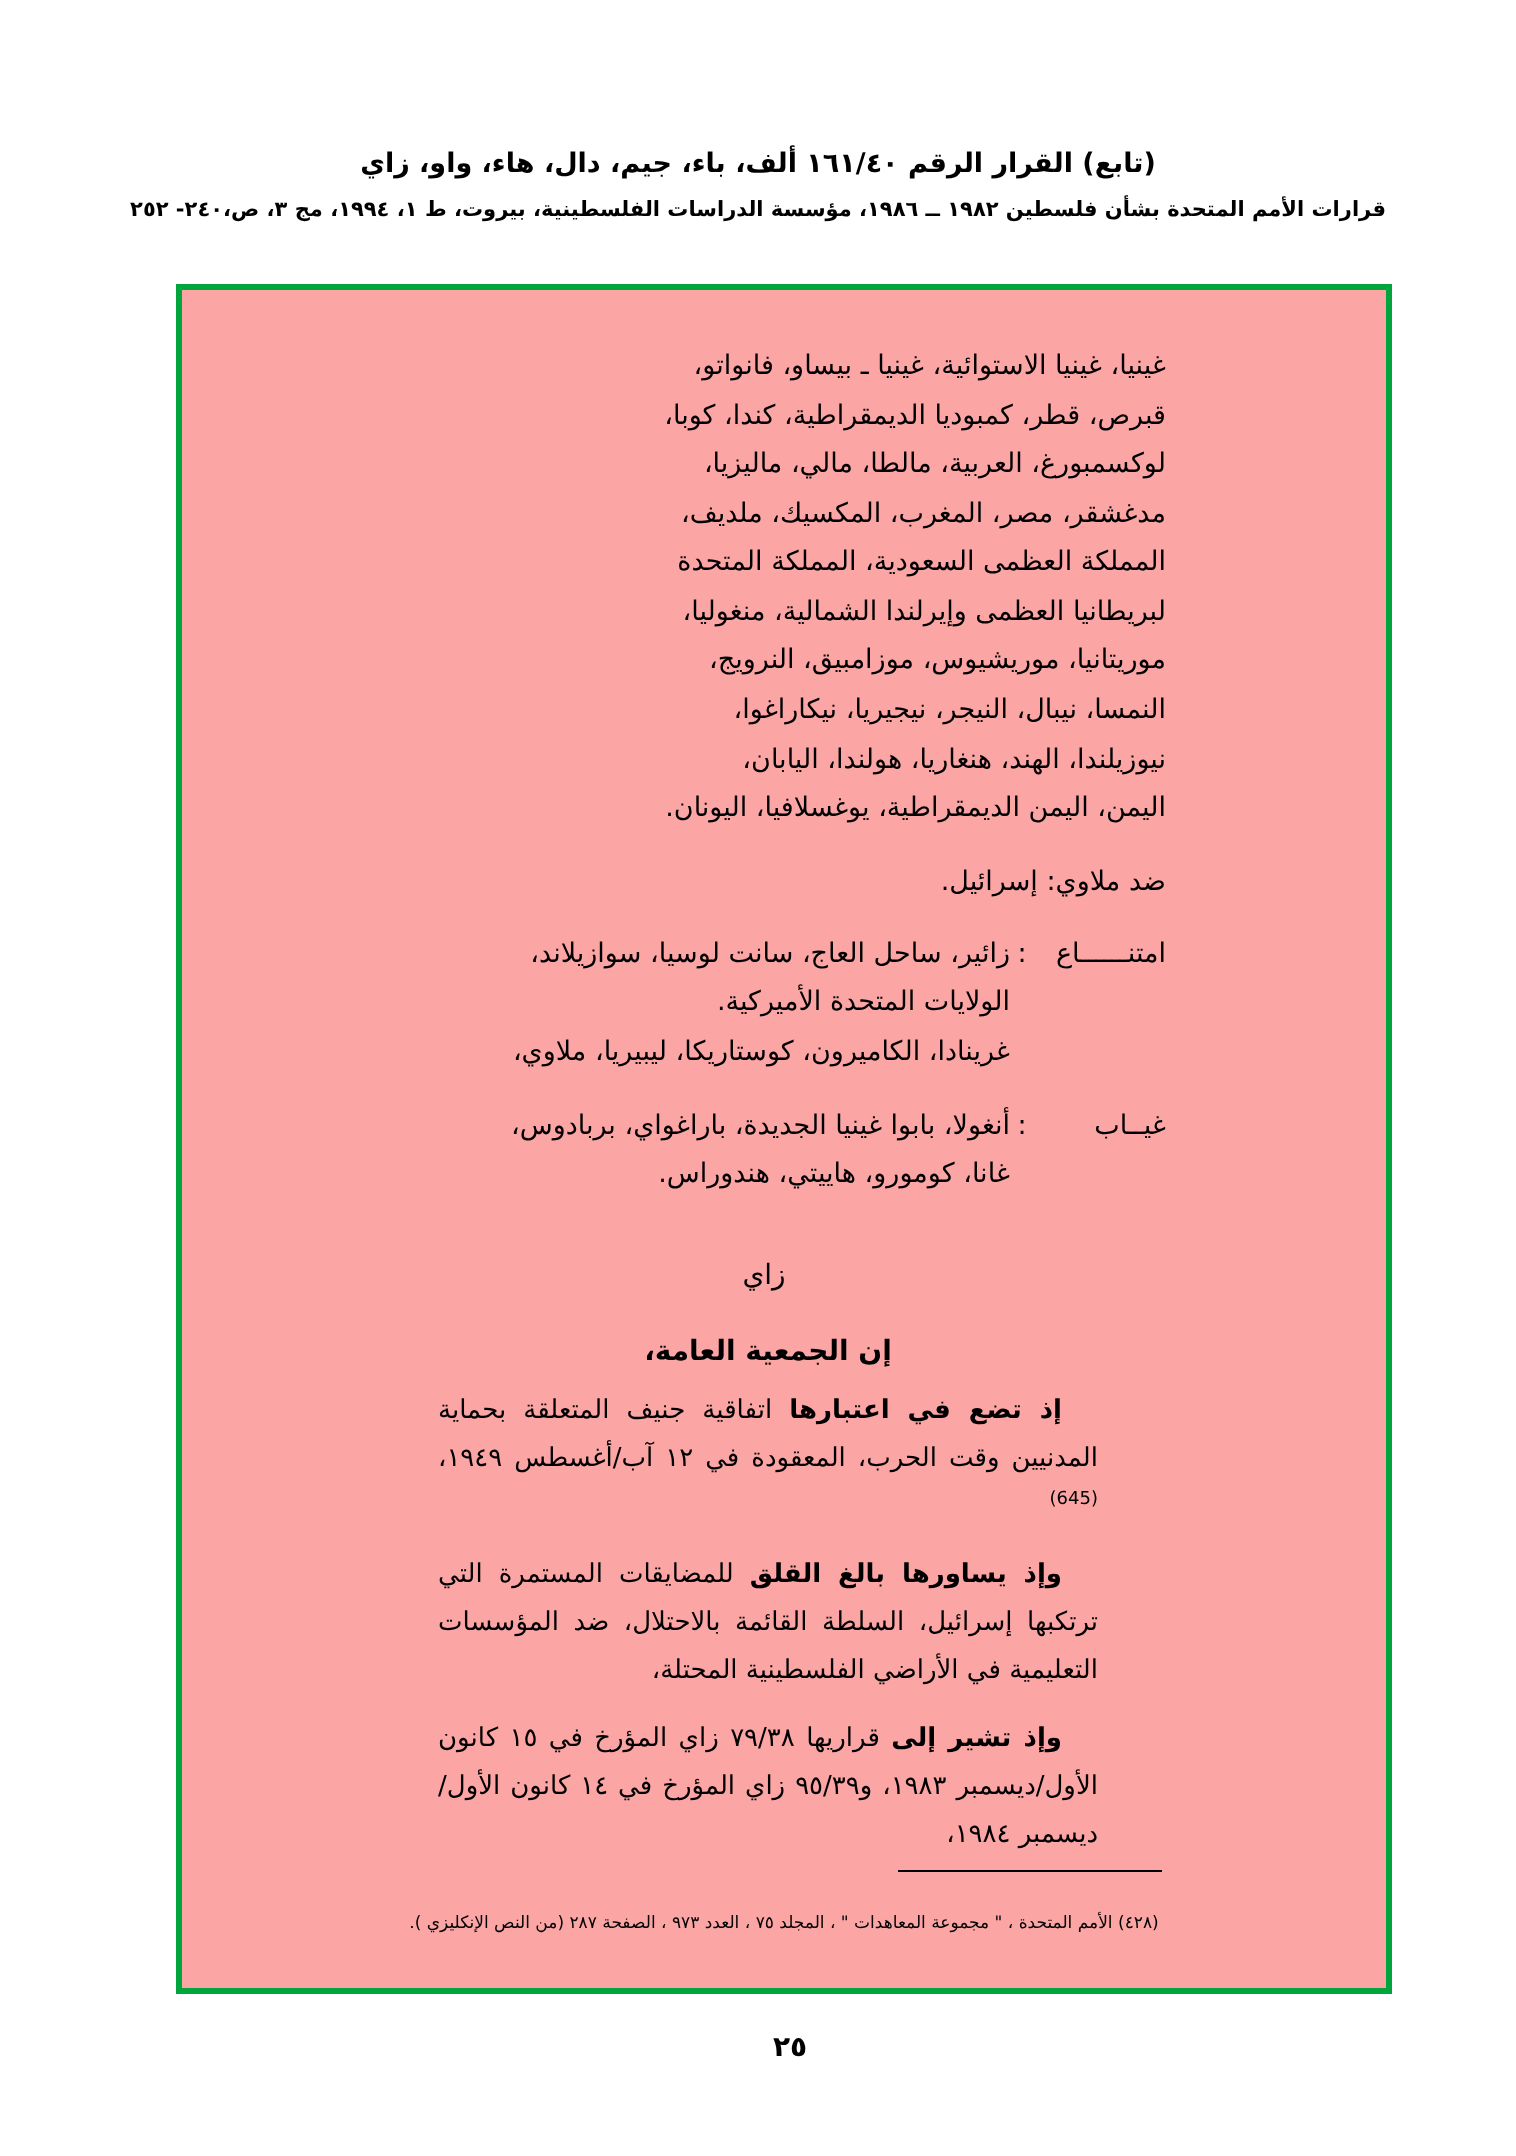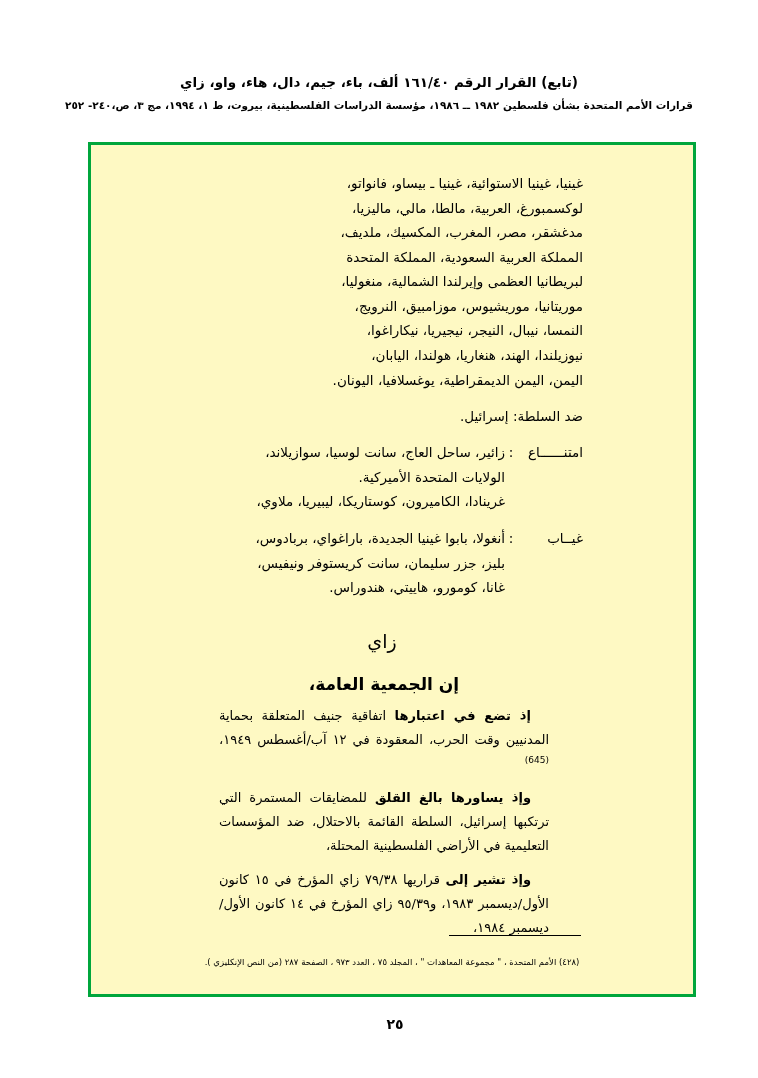--- a/index.html
+++ b/index.html
@@ -43,21 +43,21 @@
   }
   
   .frame {
     position: absolute;
     top: 142px;
     left: 88px;
     width: 608px;
     height: 855px;
     border: 3px solid #00a63c;
     box-sizing: border-box;
-    background: #fef9c3;
+    background: #fca5a5;
   }
   .frame-inner {
     position: absolute;
     top: 26px;
     right: 110px;
     left: 38px;
     bottom: 10px;
   }
   
   .country-block {
@@ -99,35 +99,35 @@
     text-align: center;
   }
   .vote-row .body {
     flex: 1 1 auto;
     max-width: 266px;
   }
   .vote-row .body .ln { white-space: nowrap; }
 
   
   .zay {
-    font-size: 19px;
+    font-size: 14px;
     text-align: center;
     margin-top: 30px;
     margin-right: -52px;
   }
 
   
   .res {
     margin-top: 22px;
     width: 330px;
     margin-right: 34px;
   }
   .res .centered {
     text-align: center;
-    font-size: 17px;
+    font-size: 14px;
     font-weight: bold;
     margin-bottom: 10px;
   }
   .res p {
     margin: 0 0 10px 0;
     font-size: 13px;
     line-height: 1.85;
     text-align: justify;
     text-indent: 18px;
   }
@@ -175,51 +175,51 @@
   <div class="header">
     <div class="line1">(تابع) القرار الرقم ١٦١/٤٠ ألف، باء، جيم، دال، هاء، واو، زاي</div>
     <div class="line2">قرارات الأمم المتحدة بشأن فلسطين ١٩٨٢ ــ ١٩٨٦، مؤسسة الدراسات الفلسطينية، بيروت، ط ١، ١٩٩٤، مج ٣، ص،٢٤٠- ٢٥٢</div>
   </div>
 
   <div class="frame">
     <div class="frame-inner">
 
       <div class="country-block">
         <div class="ln">غينيا، غينيا الاستوائية، غينيا ـ بيساو، فانواتو،</div>
+        <div class="ln">قبرص، قطر، كمبوديا الديمقراطية، كندا، كوبا،</div>
         <div class="ln">لوكسمبورغ، العربية، مالطا، مالي، ماليزيا،</div>
         <div class="ln">مدغشقر، مصر، المغرب، المكسيك، ملديف،</div>
-        <div class="ln">المملكة العربية السعودية، المملكة المتحدة</div>
+        <div class="ln">المملكة العظمى السعودية، المملكة المتحدة</div>
         <div class="ln">لبريطانيا العظمى وإيرلندا الشمالية، منغوليا،</div>
         <div class="ln">موريتانيا، موريشيوس، موزامبيق، النرويج،</div>
         <div class="ln">النمسا، نيبال، النيجر، نيجيريا، نيكاراغوا،</div>
         <div class="ln">نيوزيلندا، الهند، هنغاريا، هولندا، اليابان،</div>
         <div class="ln">اليمن، اليمن الديمقراطية، يوغسلافيا، اليونان.</div>
       </div>
 
       <div class="against">
-        <span>ضد السلطة</span><span>:</span>
+        <span>ضد ملاوي</span><span>:</span>
         <span>إسرائيل.</span>
       </div>
 
       <div class="vote-row">
         <div class="label">امتنــــــاع</div>
         <div class="colon">:</div>
         <div class="body">
           <div class="ln">زائير، ساحل العاج، سانت لوسيا، سوازيلاند،</div>
           <div class="ln">الولايات المتحدة الأميركية.</div>
           <div class="ln">غرينادا، الكاميرون، كوستاريكا، ليبيريا، ملاوي،</div>
         </div>
       </div>
 
       <div class="vote-row">
         <div class="label">غيــاب</div>
         <div class="colon">:</div>
         <div class="body">
           <div class="ln">أنغولا، بابوا غينيا الجديدة، باراغواي، بربادوس،</div>
-          <div class="ln">بليز، جزر سليمان، سانت كريستوفر ونيفيس،</div>
           <div class="ln">غانا، كومورو، هاييتي، هندوراس.</div>
         </div>
       </div>
 
       <div class="zay">زاي</div>
 
       <div class="res">
         <div class="centered">إن الجمعية العامة،</div>
 
         <p><b>إذ تضع في اعتبارها</b><span> اتفاقية جنيف المتعلقة بحماية المدنيين وقت الحرب، المعقودة في ١٢ آب/أغسطس ١٩٤٩،</span><span class="sup">(645)</span></p>

